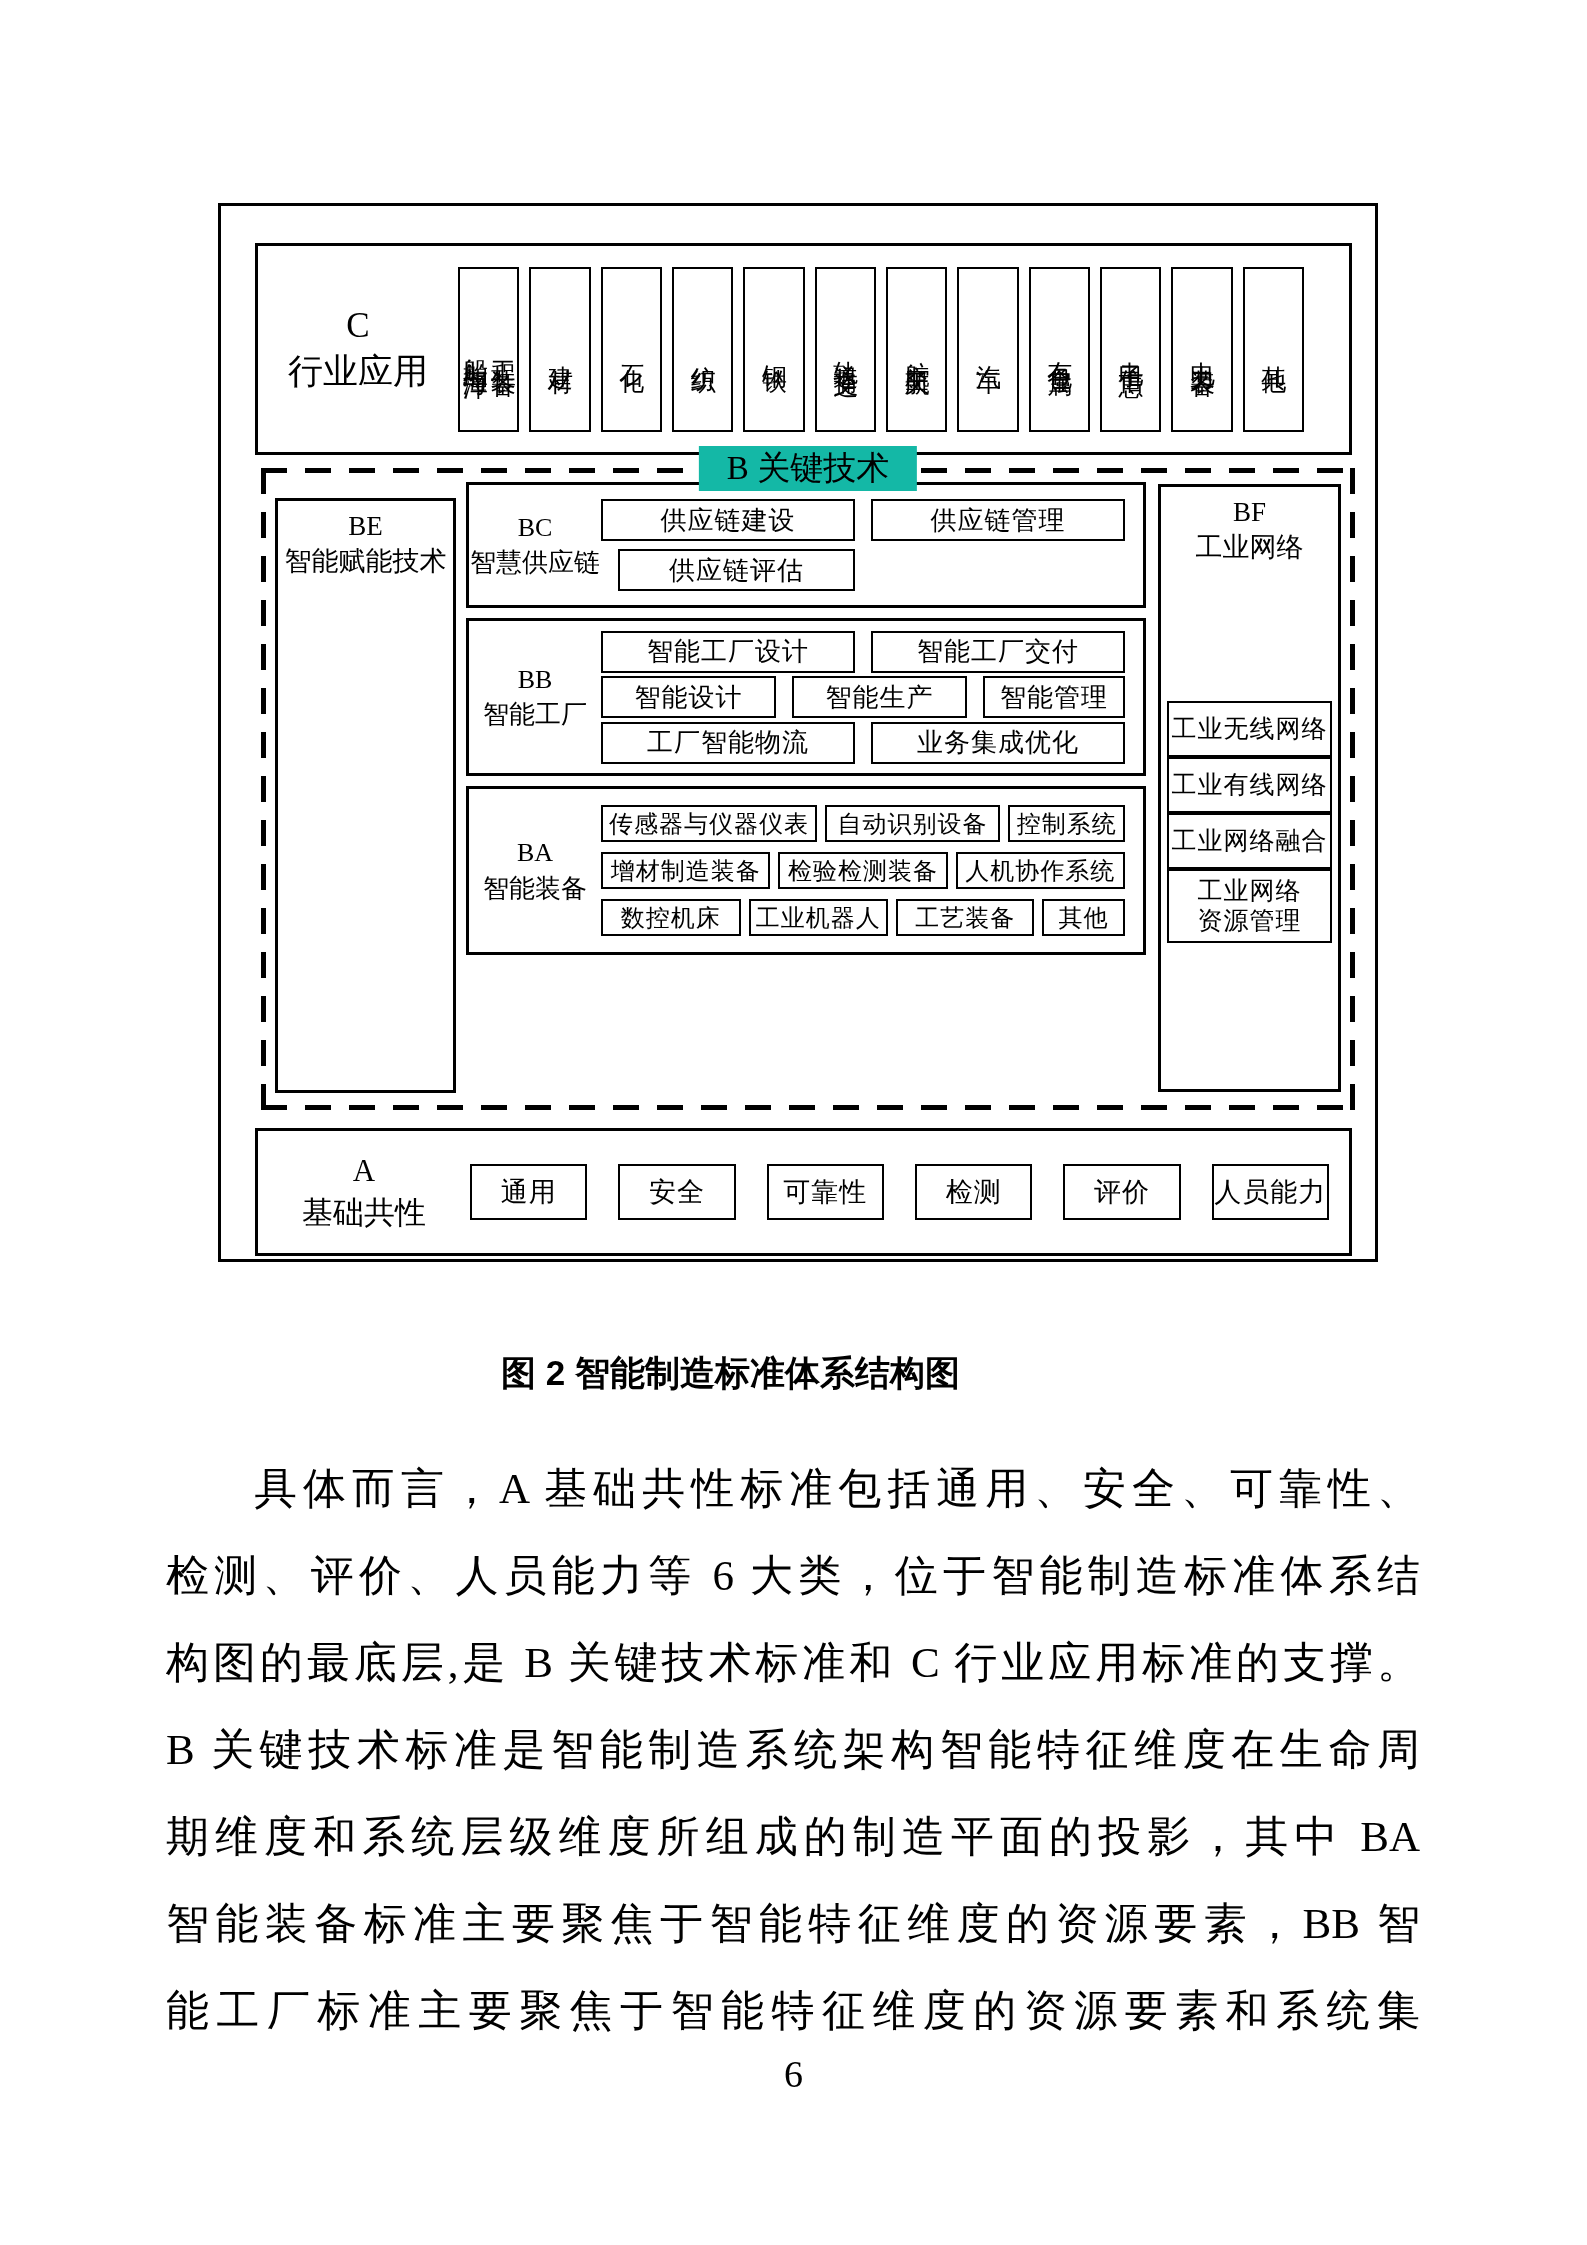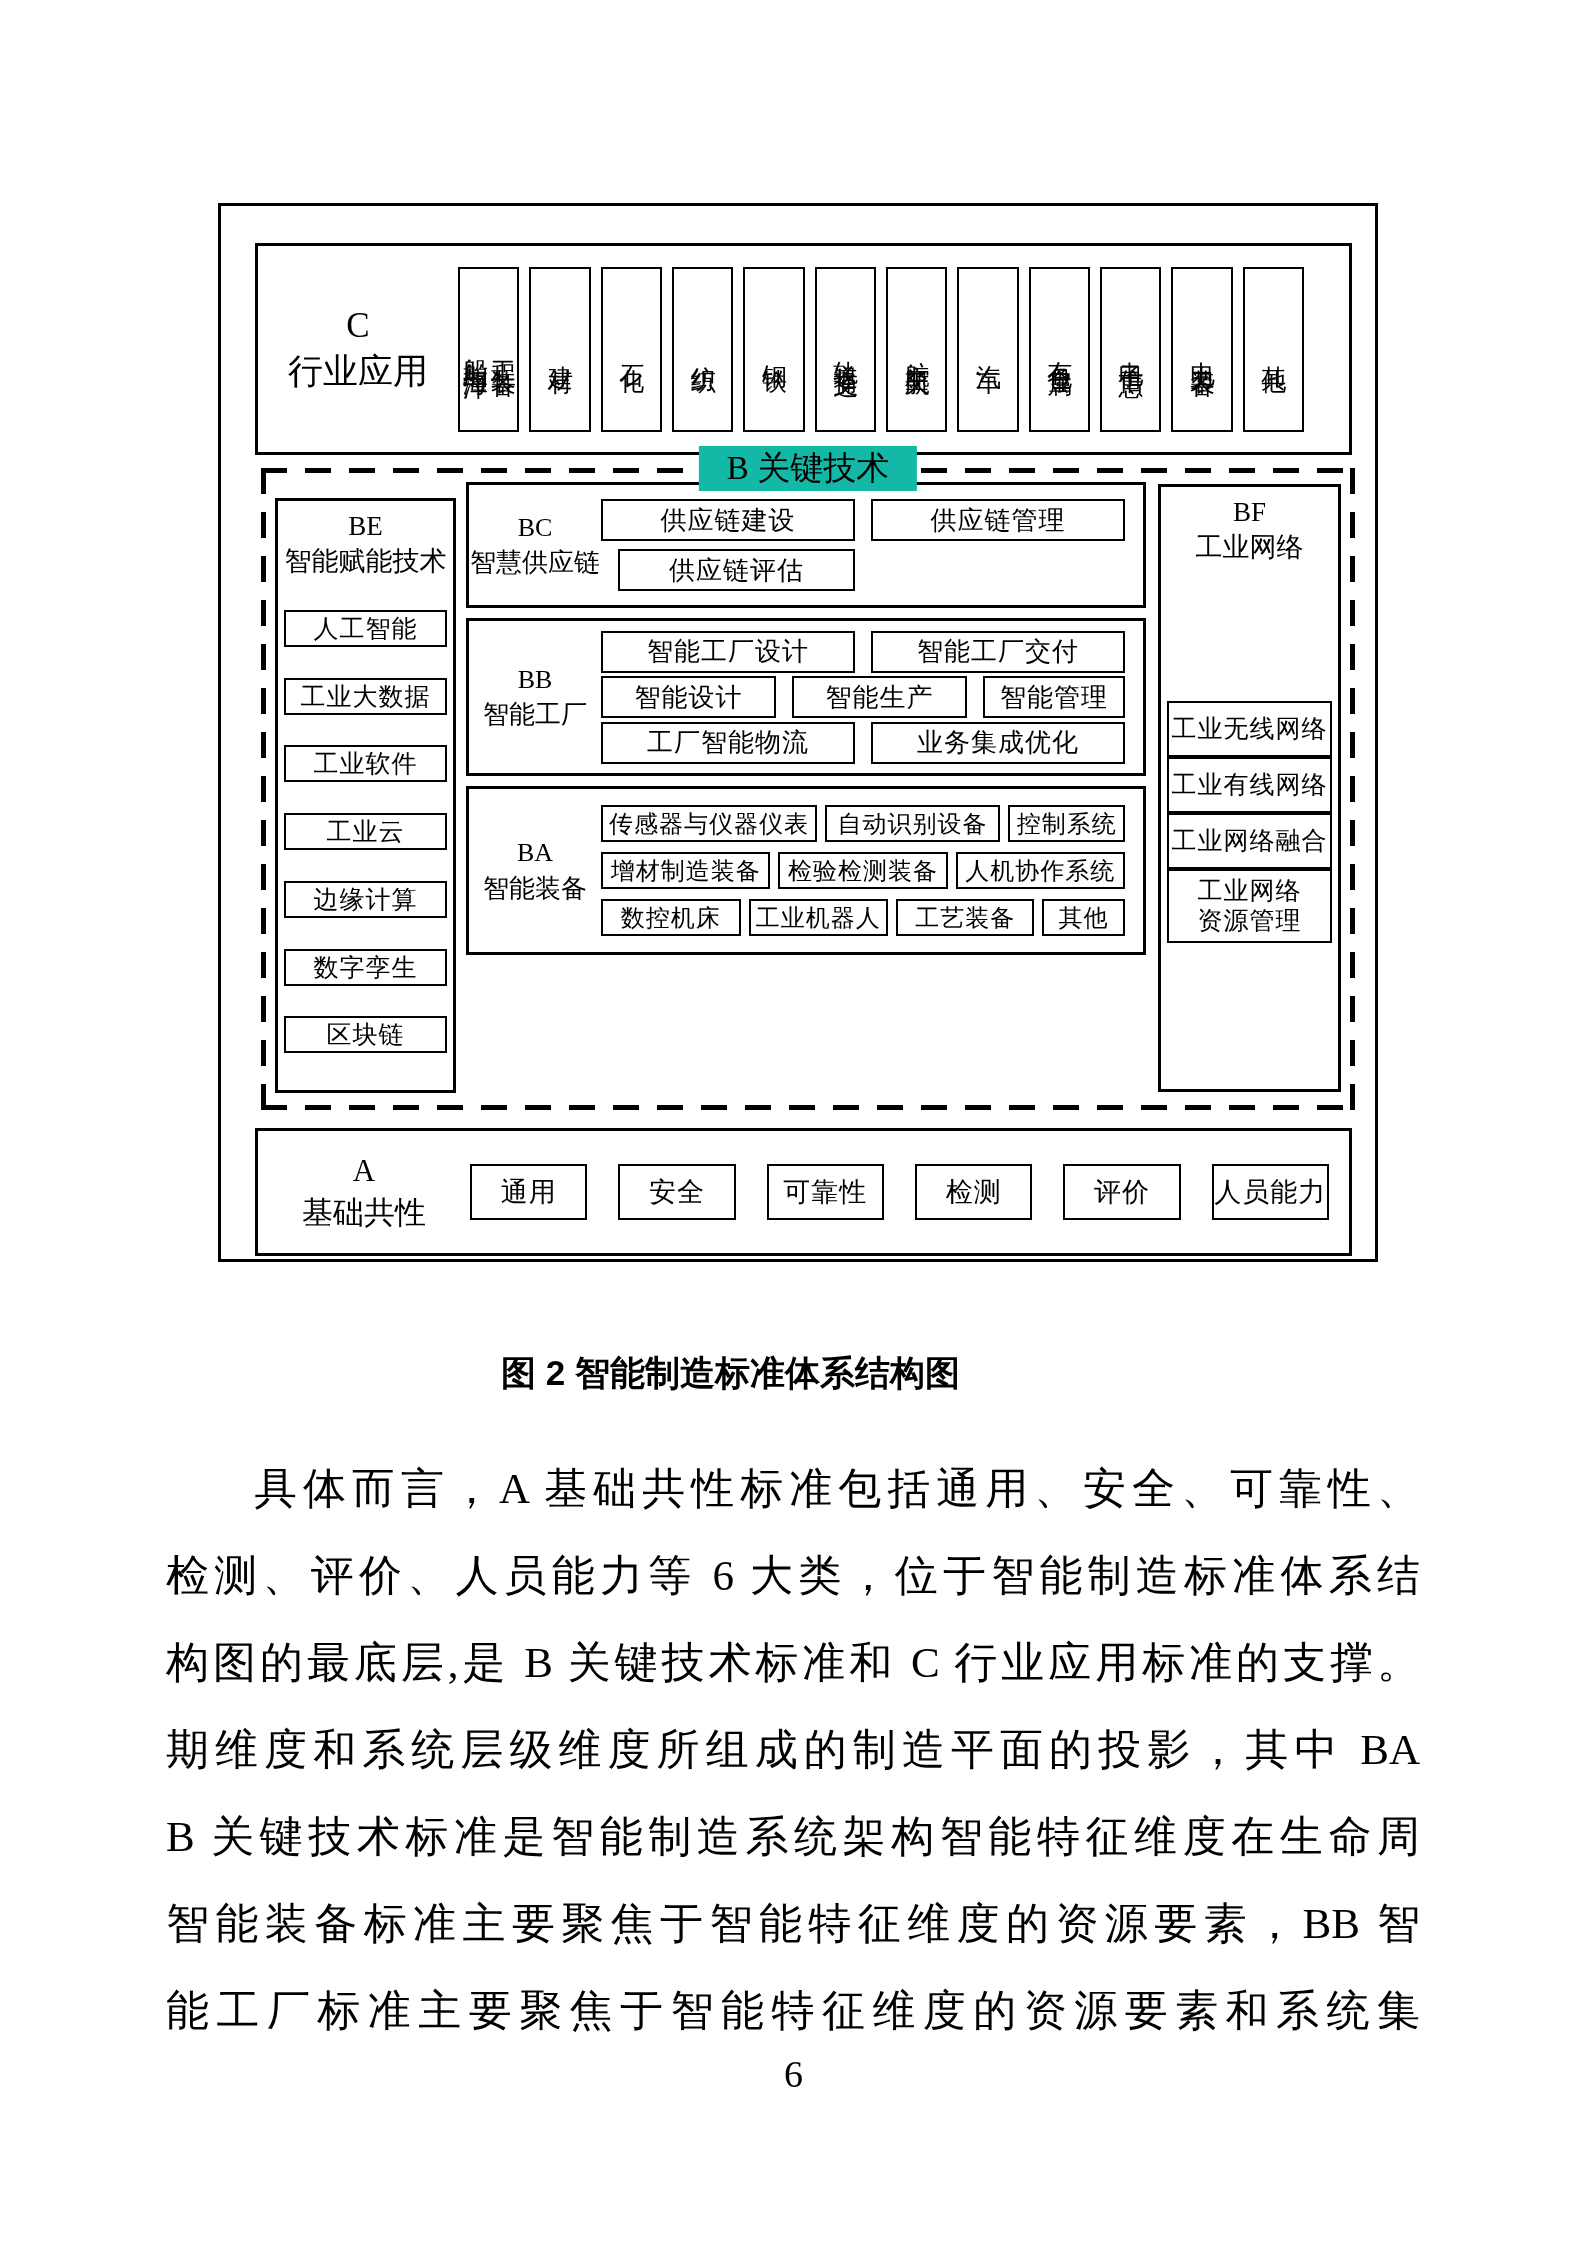--- a/index.html
+++ b/index.html
@@ -181,29 +181,20 @@
       <div class="dash bottom"></div>
       <div class="dash left"></div>
       <div class="dash right"></div>
       <div class="b-title">B  关键技术</div>
 
       <div class="be-col">
         <div class="col-head">
           <div>BE</div>
           <div>智能赋能技术</div>
         </div>
-        <div class="be-items">
-          <div class="ibox">人工智能</div>
-          <div class="ibox">工业大数据</div>
-          <div class="ibox">工业软件</div>
-          <div class="ibox">工业云</div>
-          <div class="ibox">边缘计算</div>
-          <div class="ibox">数字孪生</div>
-          <div class="ibox">区块链</div>
-        </div>
       </div>
 
       <div class="mid-col">
 
 
         <div class="sub-box sub-bc">
           <div class="sub-label">
             <div>BC</div>
             <div>智慧供应链</div>
           </div>
@@ -298,21 +289,21 @@
     </div>
 
   </div>
 
   <div class="caption">图 2 智能制造标准体系结构图</div>
 
   <div class="bodytext">
     <div class="line indent">具体而言，A 基础共性标准包括通用、安全、可靠性、</div>
     <div class="line">检测、评价、人员能力等 6 大类，位于智能制造标准体系结</div>
     <div class="line">构图的最底层,是 B 关键技术标准和 C 行业应用标准的支撑。</div>
+    <div class="line">B 关键技术标准是智能制造系统架构智能特征维度在生命周</div>
     <div class="line">期维度和系统层级维度所组成的制造平面的投影，其中 BA</div>
-    <div class="line">B 关键技术标准是智能制造系统架构智能特征维度在生命周</div>
     <div class="line">智能装备标准主要聚焦于智能特征维度的资源要素，BB 智</div>
     <div class="line">能工厂标准主要聚焦于智能特征维度的资源要素和系统集</div>
   </div>
 
   <div class="pageno">6</div>
 
 </div>
 
 </body></html>

